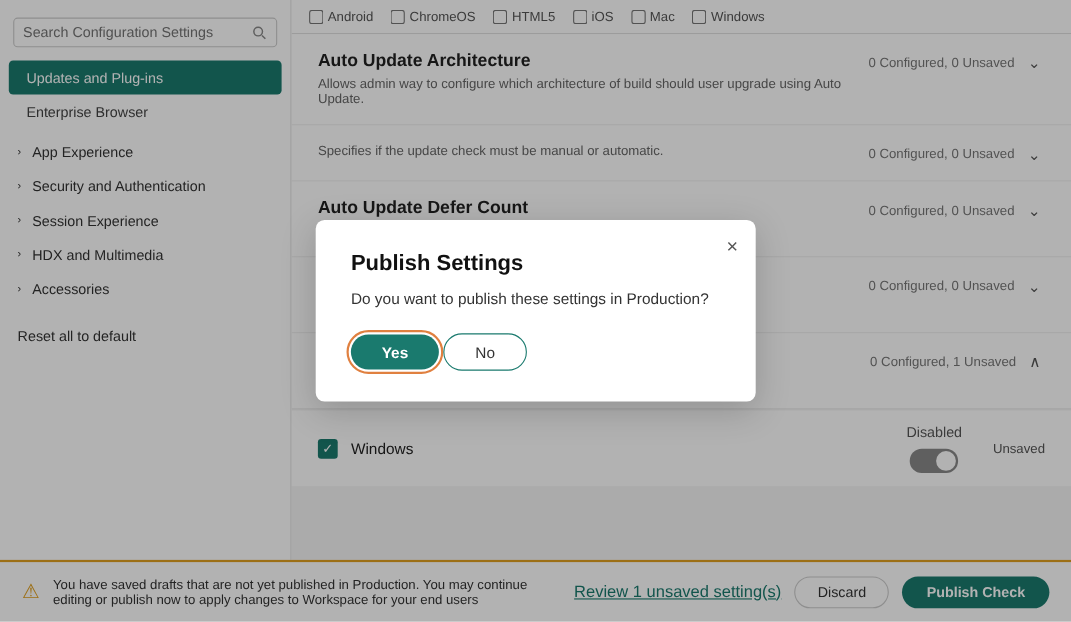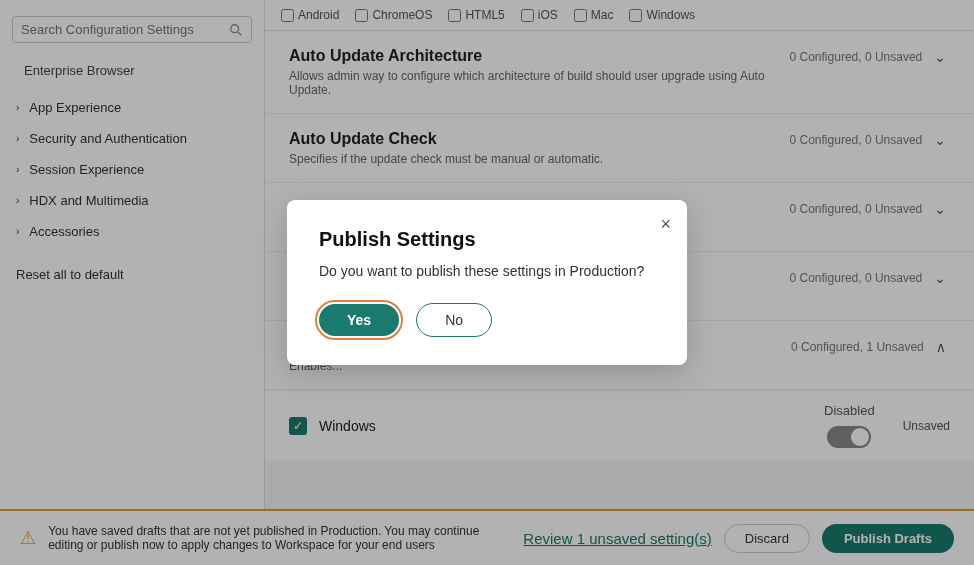--- a/index.html
+++ b/index.html
@@ -331,21 +331,21 @@
       right: 16px;
       background: none;
       border: none;
       font-size: 18px;
       cursor: pointer;
       color: #555;
     }
 
     .modal-buttons {
       display: flex;
-      gap: 17px;
+      gap: 4px;
       align-items: center;
     }
 
     .btn-yes {
       background: #1a7a6e;
       color: #fff;
       border: none;
       border-radius: 20px;
       padding: 8px 28px;
       font-size: 14px;
@@ -374,20 +374,23 @@
 
     <div class="sidebar">
       <div class="search-bar">
         <input type="text" placeholder="Search Configuration Settings" style="">
         <svg class="search-icon-svg" viewBox="0 0 16 16" fill="none" stroke="#888" stroke-width="1.5">
           <circle cx="6.5" cy="6.5" r="4.5"></circle>
           <line x1="10.5" y1="10.5" x2="14" y2="14"></line>
         </svg>
       </div>
 
+      <div class="sidebar-item active">
+        <span>Updates and Plug-ins</span>
+      </div>
       <div class="sidebar-item sub">
         <span>Enterprise Browser</span>
       </div>
 
       <div style="height:6px"></div>
 
       <div class="sidebar-item">
         <span class="chevron">›</span>
         <span>App Experience</span>
       </div>
@@ -441,21 +444,20 @@
           <div class="config-desc">Allows admin way to configure which architecture of build should user upgrade using Auto Update.</div>
         </div>
         <div class="config-status">
           <span>0 Configured, 0 Unsaved</span>
           <button class="chevron-btn">⌄</button>
         </div>
       </div>
 
       <div class="config-row">
         <div class="config-info">
-          <div class="config-title">Auto Update Check</div>
           <div class="config-desc">Specifies if the update check must be manual or automatic.</div>
         </div>
         <div class="config-status">
           <span>0 Configured, 0 Unsaved</span>
           <button class="chevron-btn">⌄</button>
         </div>
       </div>
 
       <div class="config-row">
         <div class="config-info">
@@ -503,21 +505,21 @@
       </div>
 
     </div>
   </div>
 
   <div class="bottom-bar">
     <span class="warning-icon">⚠</span>
     <span class="bottom-text">You have saved drafts that are not yet published in Production. You may continue editing or publish now to apply changes to Workspace for your end users</span>
     <span class="review-link">Review 1 unsaved setting(s)</span>
     <button class="btn-discard">Discard</button>
-    <button class="btn-publish">Publish Drafts</button>
+    <button class="btn-publish">Publish Check</button>
   </div>
 </div>
 
 <div class="modal-overlay">
   <div class="modal">
     <button class="modal-close">×</button>
     <div class="modal-title">Publish Settings</div>
     <div class="modal-body">Do you want to publish these settings in Production?</div>
     <div class="modal-buttons">
       <button class="btn-yes">Yes</button>

